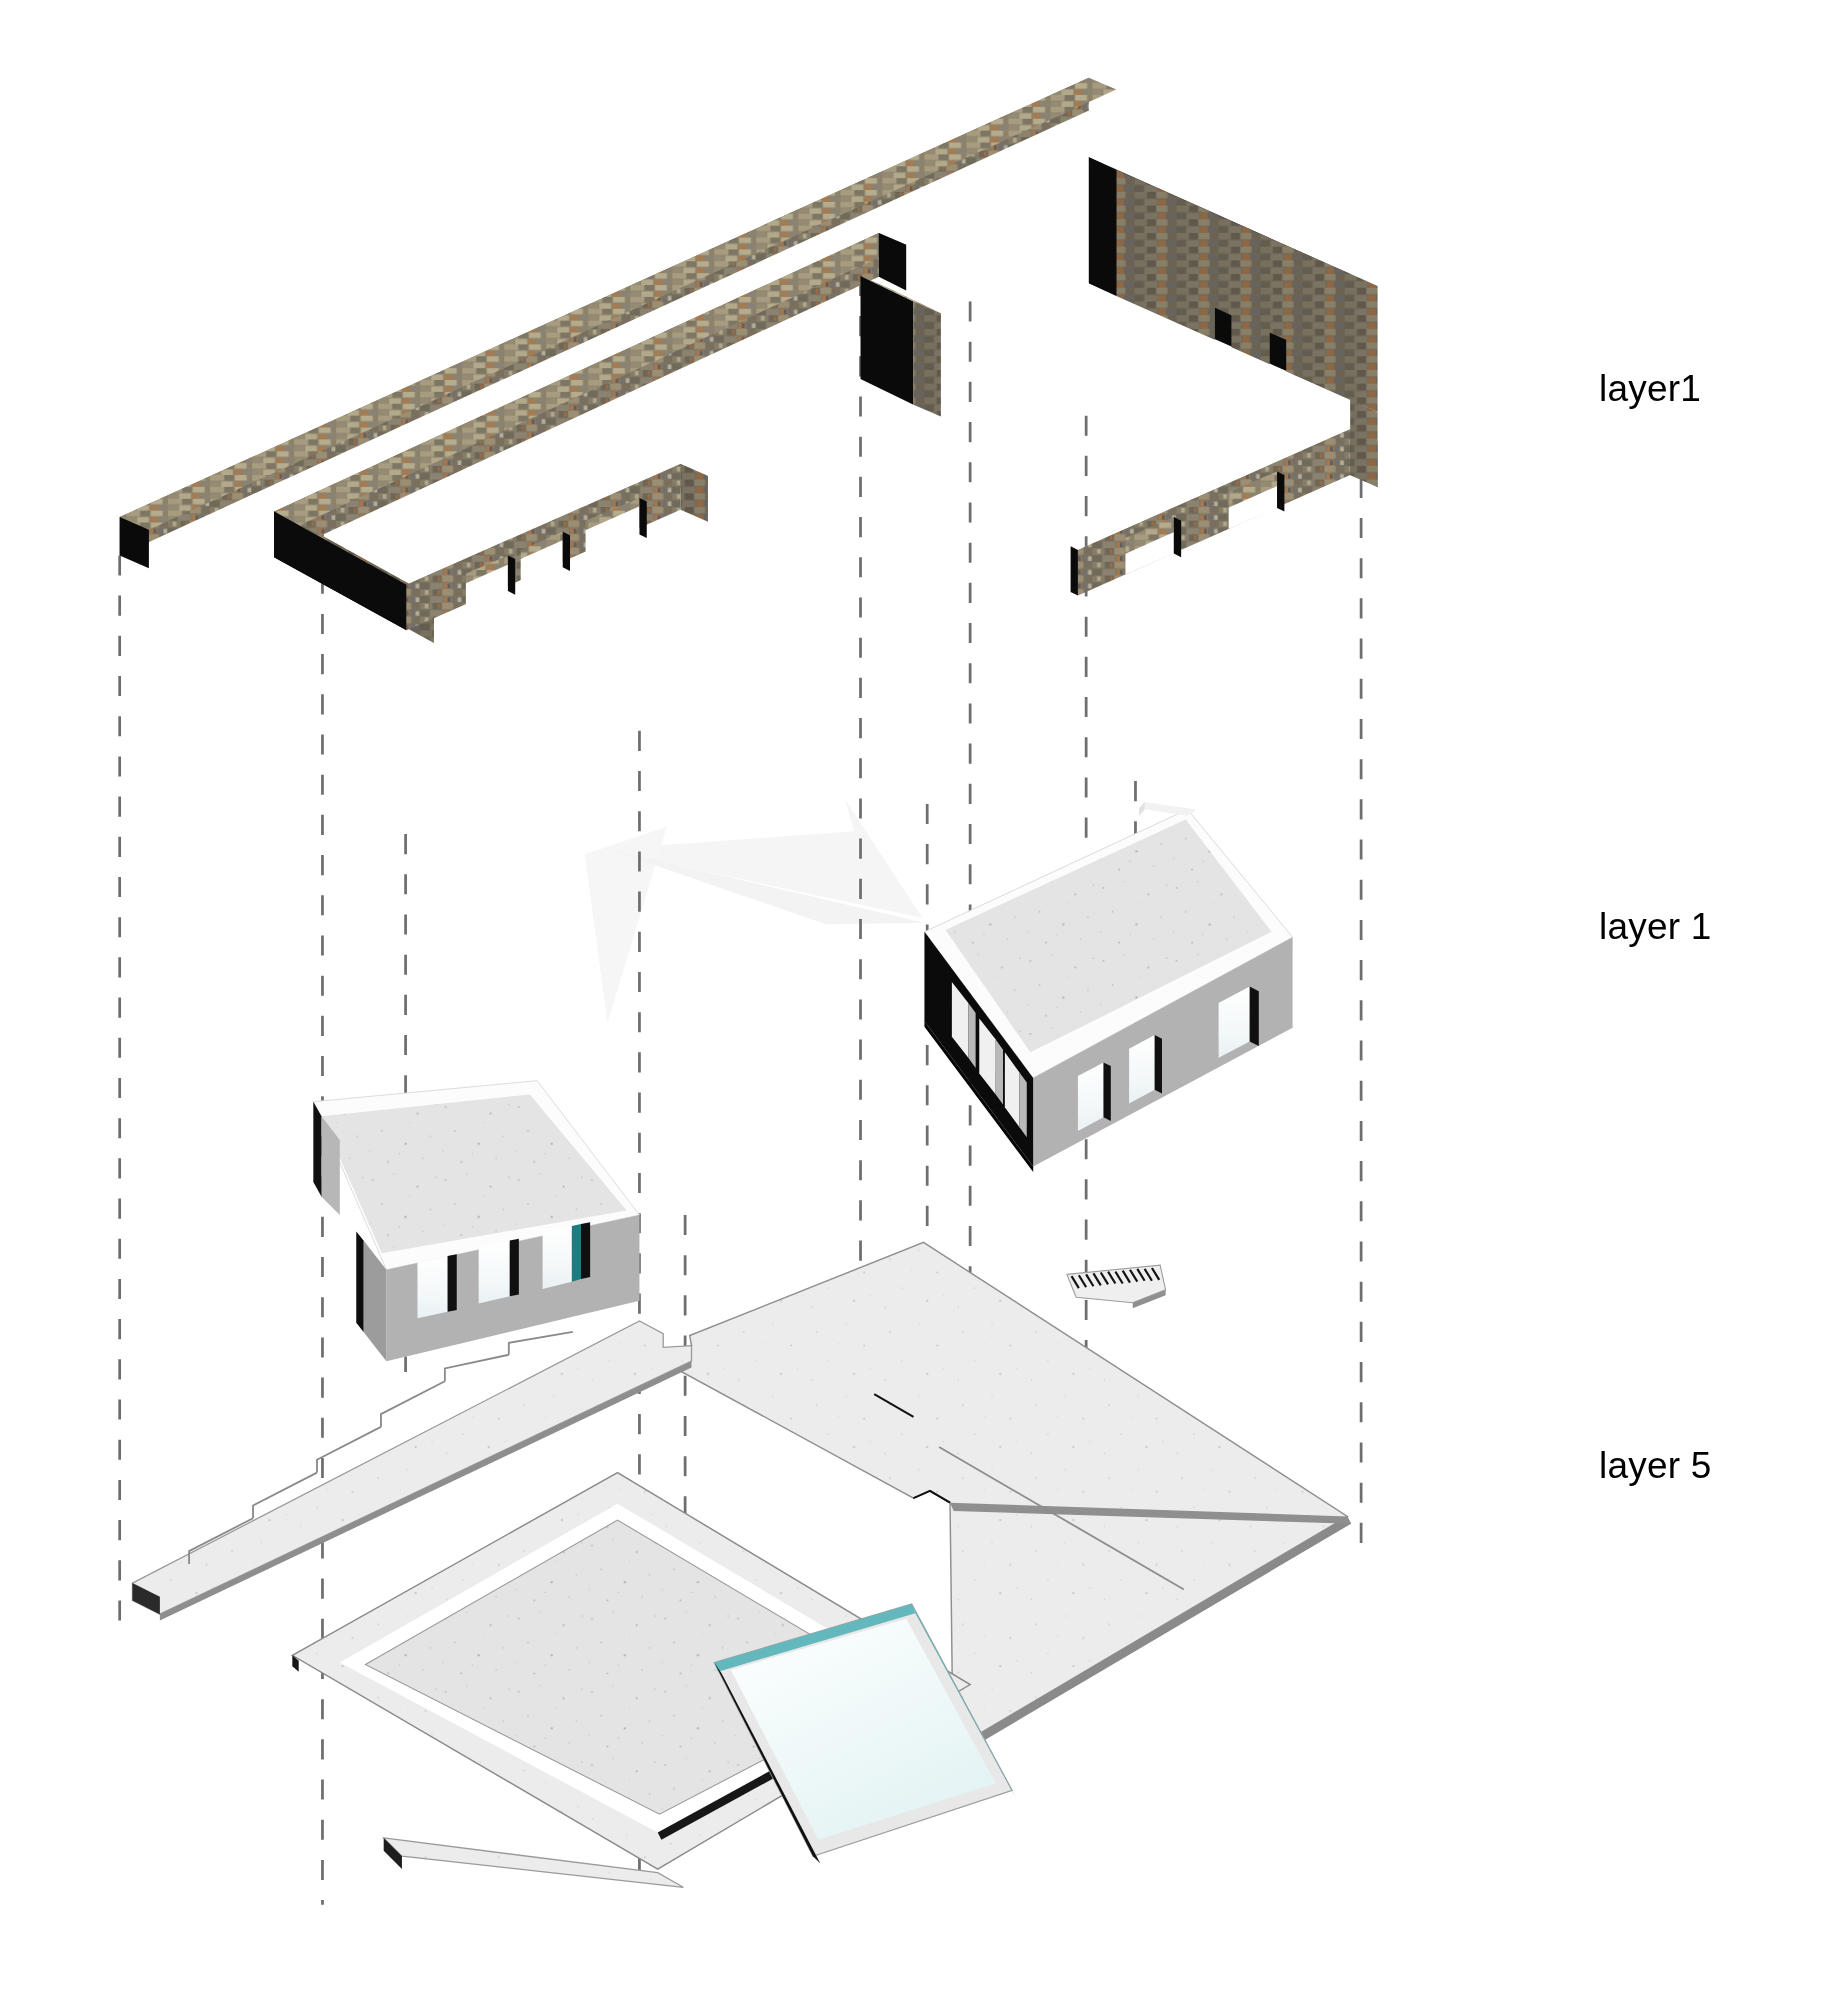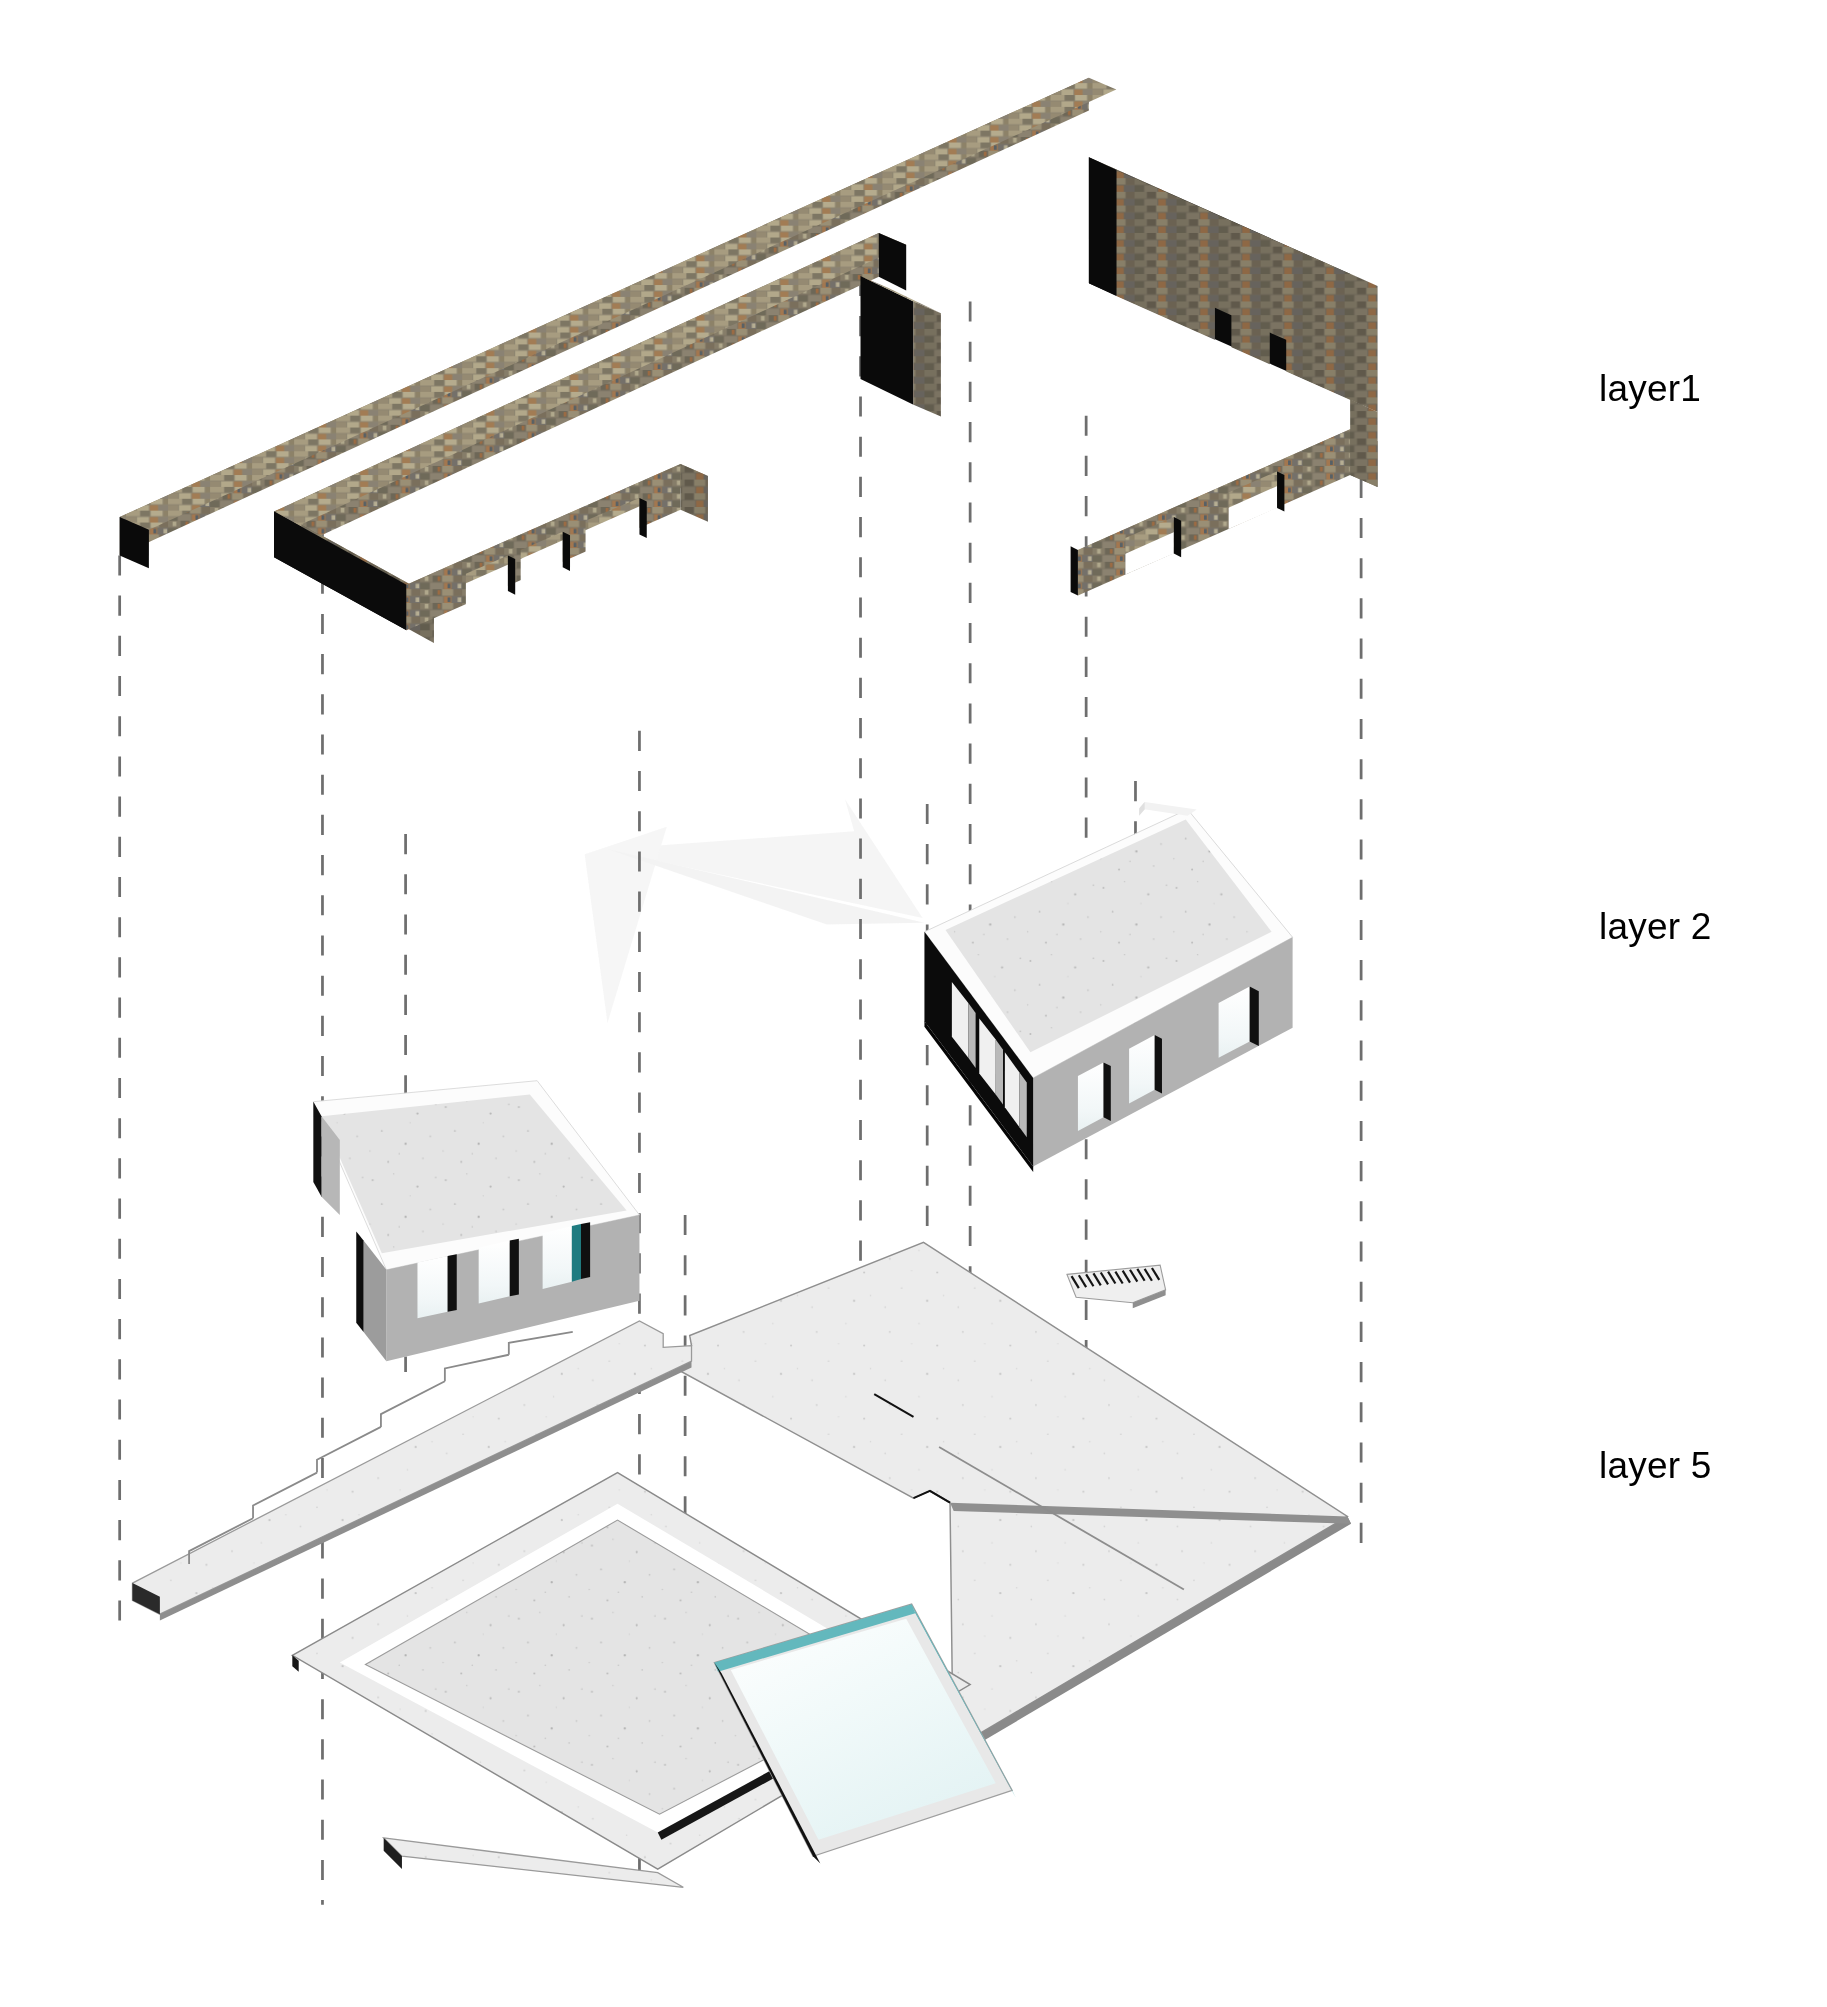--- a/index.html
+++ b/index.html
@@ -383,17 +383,17 @@
       </g>
       <g stroke="#111111" stroke-width="2.2" fill="none">
         <path d="M1000 1640 L1018 1632 L1040 1645"></path>
         <path d="M957 1526 L1000 1551"></path>
       </g>
     </g>
 
   </svg>
 
   <div id="label-layer1" class="layer-label">layer1</div>
-  <div id="label-layer2" class="layer-label">layer 2</div>
+  <div id="label-layer2" class="layer-label">layer 1</div>
   <div id="label-layer3" class="layer-label">layer 5</div>
 
 </div>
 
 
 </body></html>

